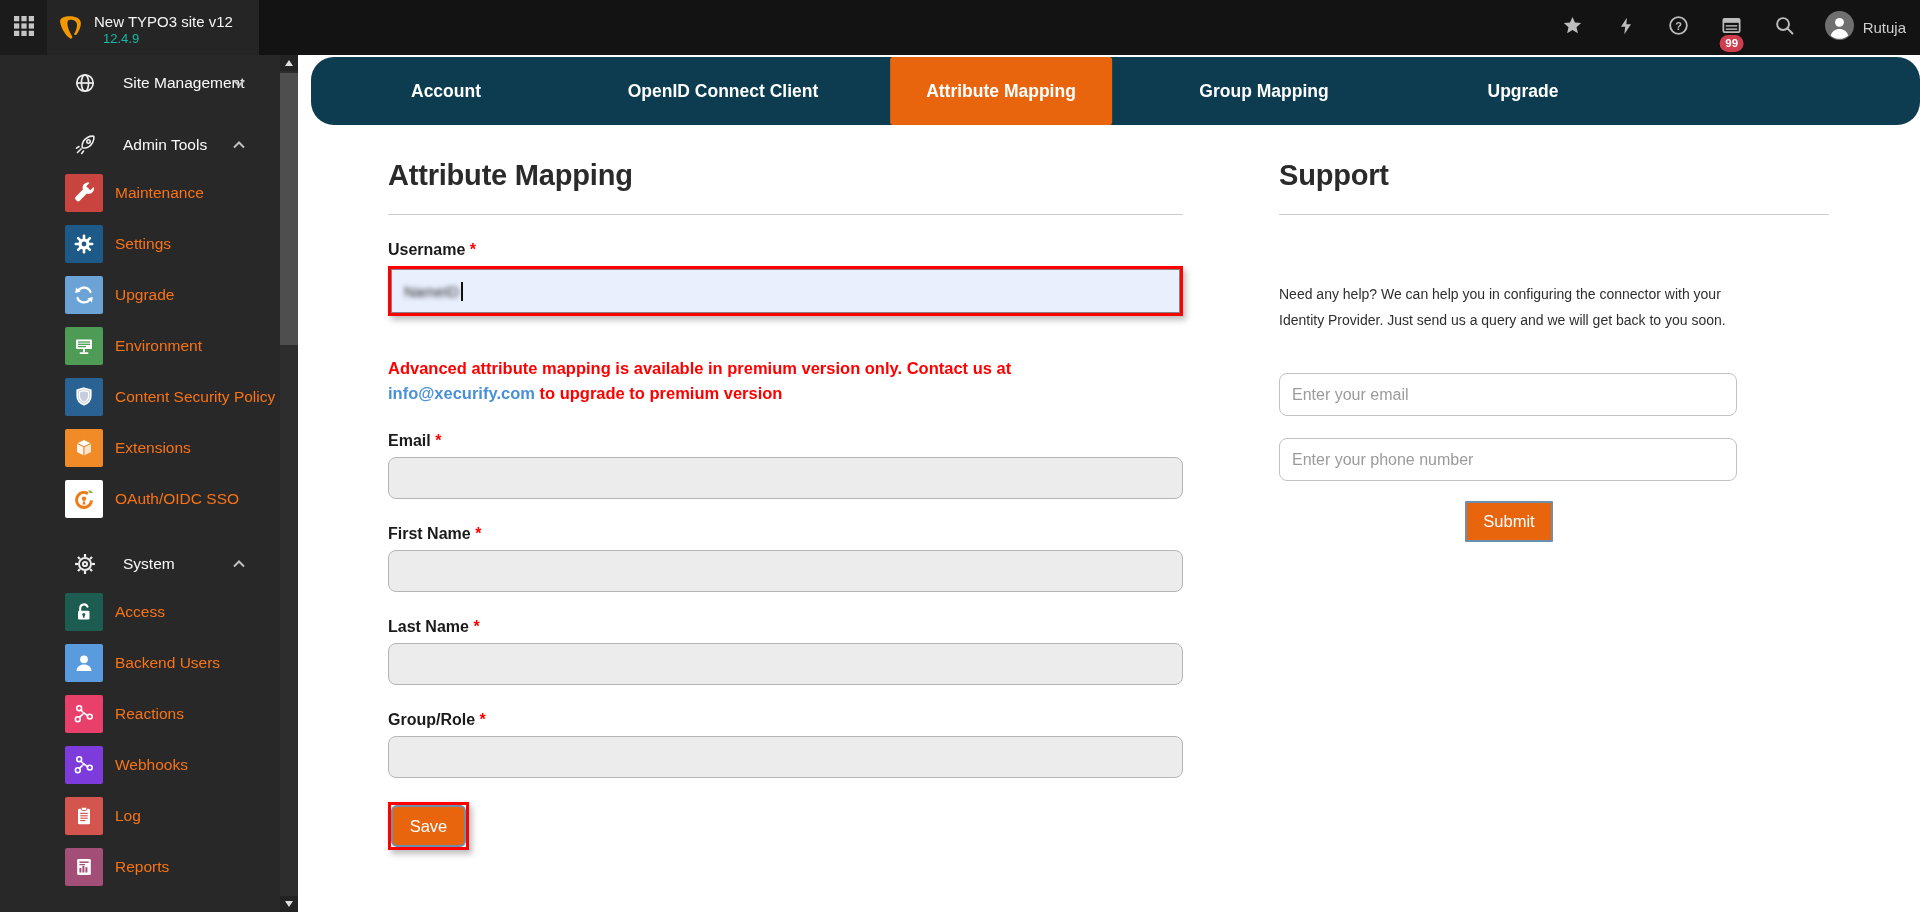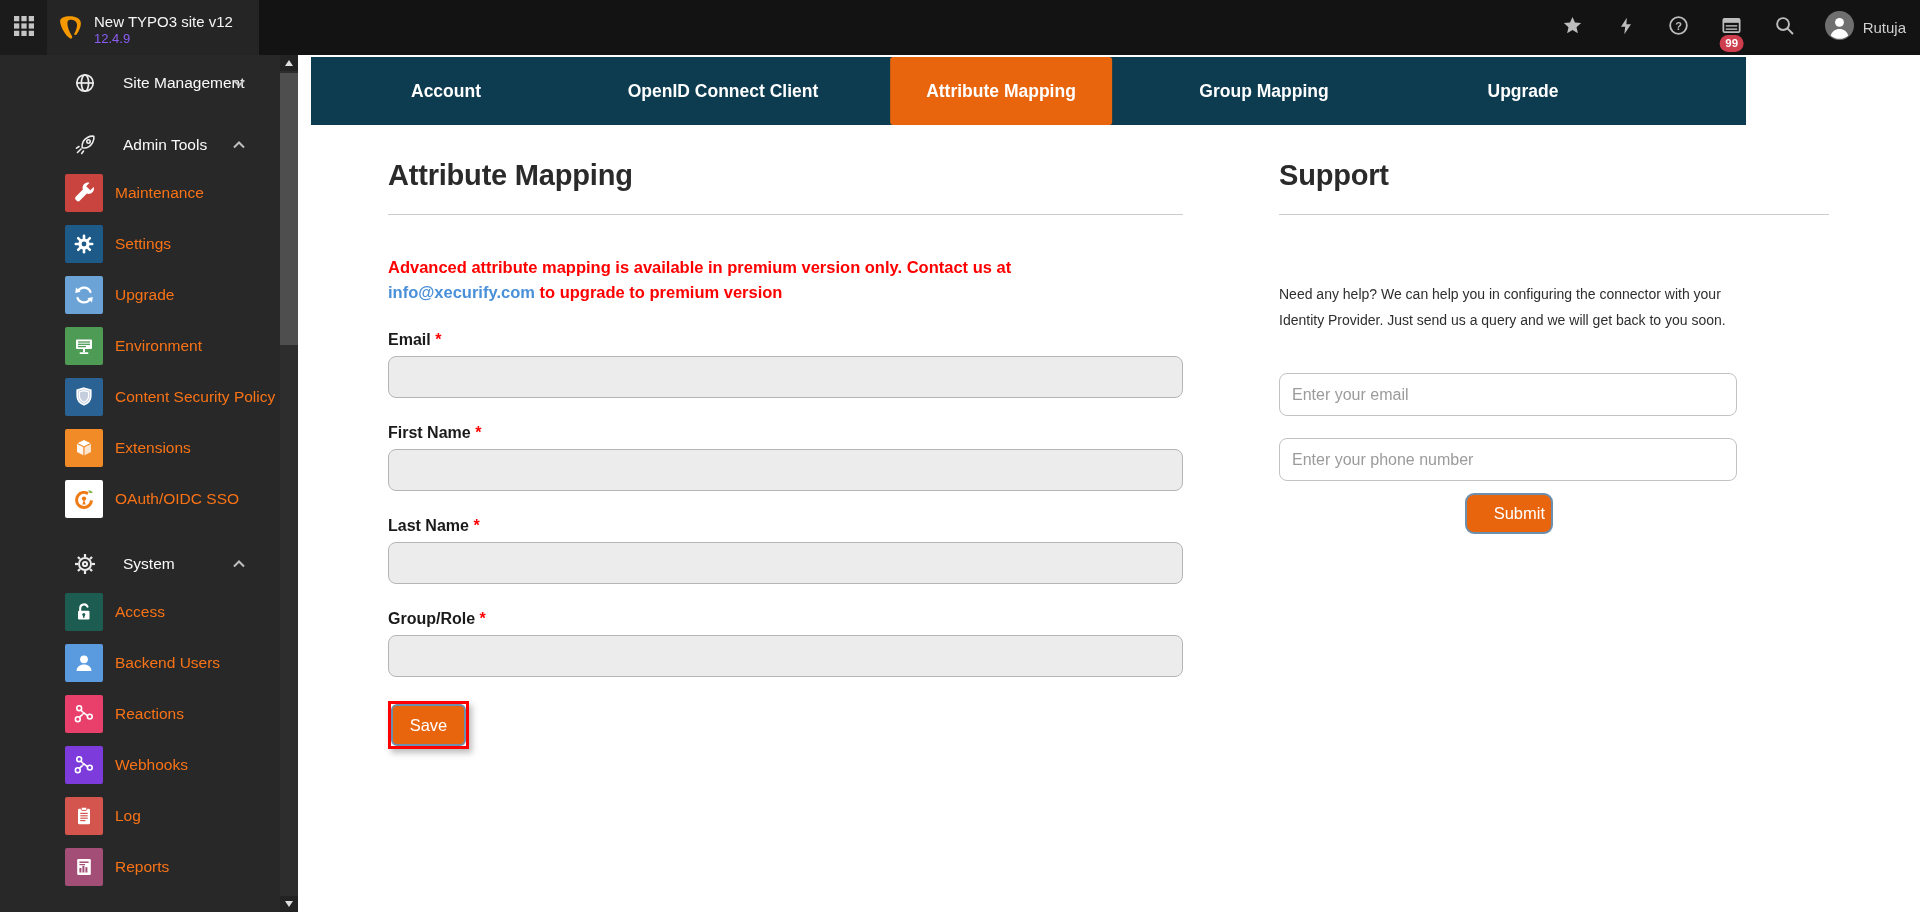--- a/index.html
+++ b/index.html
@@ -7,21 +7,21 @@
   *{box-sizing:border-box;}
 
   
   .topbar{position:absolute;left:0;top:0;width:1920px;height:55px;background:#131313;
     display:flex;align-items:center;z-index:30;}
   .modmenu{width:47px;height:55px;display:flex;align-items:center;justify-content:center;
     background:#1b1b1b;cursor:pointer;}
   .brand{height:55px;display:flex;align-items:center;background:#252525;
     padding:4px 26px 0 10px;gap:10px;cursor:pointer;}
   .brand-title{font-size:15px;color:#f5f5f5;line-height:18px;white-space:nowrap;}
-  .brand-ver{font-size:13px;color:#8b5cf6;line-height:15px;}
+  .brand-ver{font-size:13px;color:#14b8a6;line-height:15px;margin-left:9px;}
   .top-right{margin-left:auto;display:flex;align-items:center;gap:27px;padding-right:14px;}
   .tbtn{position:relative;width:26px;height:26px;display:flex;align-items:center;
     justify-content:center;cursor:pointer;}
   .badge{position:absolute;bottom:-11px;left:50%;transform:translateX(-50%);
     background:#cf3e4e;color:#fff;font-size:11.5px;font-weight:bold;line-height:15px;
     padding:1px 6px;border-radius:10px;}
   .userbox{display:flex;align-items:center;gap:9px;cursor:pointer;}
   .user-name{color:#cfcfcf;font-size:15px;}
 
   
@@ -47,21 +47,21 @@
   .sb-up{top:0;} .sb-down{bottom:0;}
   .tri-up{width:0;height:0;border-left:4px solid transparent;border-right:4px solid transparent;
     border-bottom:6px solid #dedede;}
   .tri-down{width:0;height:0;border-left:4px solid transparent;border-right:4px solid transparent;
     border-top:6px solid #dedede;}
   .sb-thumb{position:absolute;left:0;top:18px;width:18px;height:272px;background:#4e4e4e;
     cursor:grab;}
 
   
   .content{position:absolute;left:298px;top:55px;width:1622px;height:857px;background:#fff;}
-  .tabbar{position:absolute;left:13px;top:2px;width:1435px;height:68px;background:#0d3c50;}
+  .tabbar{position:absolute;left:13px;top:2px;width:1609px;height:68px;background:#0d3c50;border-radius:23px;}
   .tab{position:absolute;top:0;height:68px;line-height:68px;color:#fff;font-weight:bold;
     font-size:17.5px;transform:translateX(-50%);white-space:nowrap;cursor:pointer;}
   .tab.active{background:#e8650e;padding:0 36px;border-radius:3px;}
 
   .form-col{position:absolute;left:90px;top:70px;width:795px;}
   .panel-h{margin:33px 0 0;font-size:29px;line-height:34px;font-weight:bold;color:#2a2a2a;
     letter-spacing:-0.2px;}
   .hrule{border:none;border-top:1px solid #ccc;margin:22px 0 0;}
   .fgroup{margin-top:26px;}
   .flabel{display:block;font-size:16px;font-weight:bold;color:#1a1a1a;margin-bottom:7px;}
@@ -89,23 +89,23 @@
     font-family:"Liberation Sans",sans-serif;}
   .sup-input::placeholder,.sup-ta::placeholder{color:#9b9b9b;opacity:1;}
   .first-sup{margin-top:40px;}
   .ta-wrap{position:relative;width:458px;margin-top:18px;}
   .sup-ta{display:block;width:458px;height:168px;border:1px solid #c2c2c2;border-radius:8px;
     padding:10px 12px;font-size:16px;color:#333;resize:none;
     font-family:"Liberation Sans",sans-serif;}
   .ta-handle{position:absolute;right:4px;bottom:6px;width:12px;height:12px;
     background:repeating-linear-gradient(-45deg,#9a9a9a 0 1.5px,transparent 1.5px 5px);
     clip-path:polygon(100% 0,100% 100%,0 100%);cursor:nwse-resize;}
-  .submit-btn{margin-top:12px;margin-left:186px;width:88px;height:41px;background:#e8650e;
-    color:#fff;font-size:16.5px;border:2px solid #6d8fae;border-radius:9px;cursor:pointer;
-    font-family:"Liberation Sans",sans-serif;text-align:right;}
+  .submit-btn{margin-top:20px;margin-left:186px;width:88px;height:41px;background:#e8650e;
+    color:#fff;font-size:16.5px;border:2px solid #6d8fae;border-radius:1px;cursor:pointer;
+    font-family:"Liberation Sans",sans-serif;}
 </style>
 </head>
 <body>
 
 <header class="topbar">
   <div class="modmenu">
     <span>
       <svg width="20" height="20" viewBox="0 0 19 19">
           <g fill="#c4c4c4">
         <rect x="0" y="0" width="5" height="5"></rect>
@@ -452,20 +452,29 @@
     <span class="tab" style="left:412px">OpenID Connect Client</span>
     <span class="tab active" style="left:690px">Attribute Mapping</span>
     <span class="tab" style="left:953px">Group Mapping</span>
     <span class="tab" style="left:1212px">Upgrade</span>
   </div>
 
   <section class="form-col">
     <h1 class="panel-h">Attribute Mapping</h1>
     <hr class="hrule">
 
+    <div class="fgroup">
+      <label class="flabel"><span>Username</span> <span class="req">*</span></label>
+      <div class="red-outline">
+        <div class="uname-box" role="textbox">
+          <span class="blur-val">NameID</span>
+          <span class="caret"></span>
+        </div>
+      </div>
+    </div>
 
     <p class="notice">
       <span>Advanced attribute mapping is available in premium version only. Contact us at</span><br>
       <span class="mail-link">info@xecurify.com</span><span> to upgrade to premium version</span>
     </p>
 
     <div class="fgroup">
       <label class="flabel"><span>Email</span> <span class="req">*</span></label>
       <input class="dinput" disabled="" value="" style="">
     </div>

